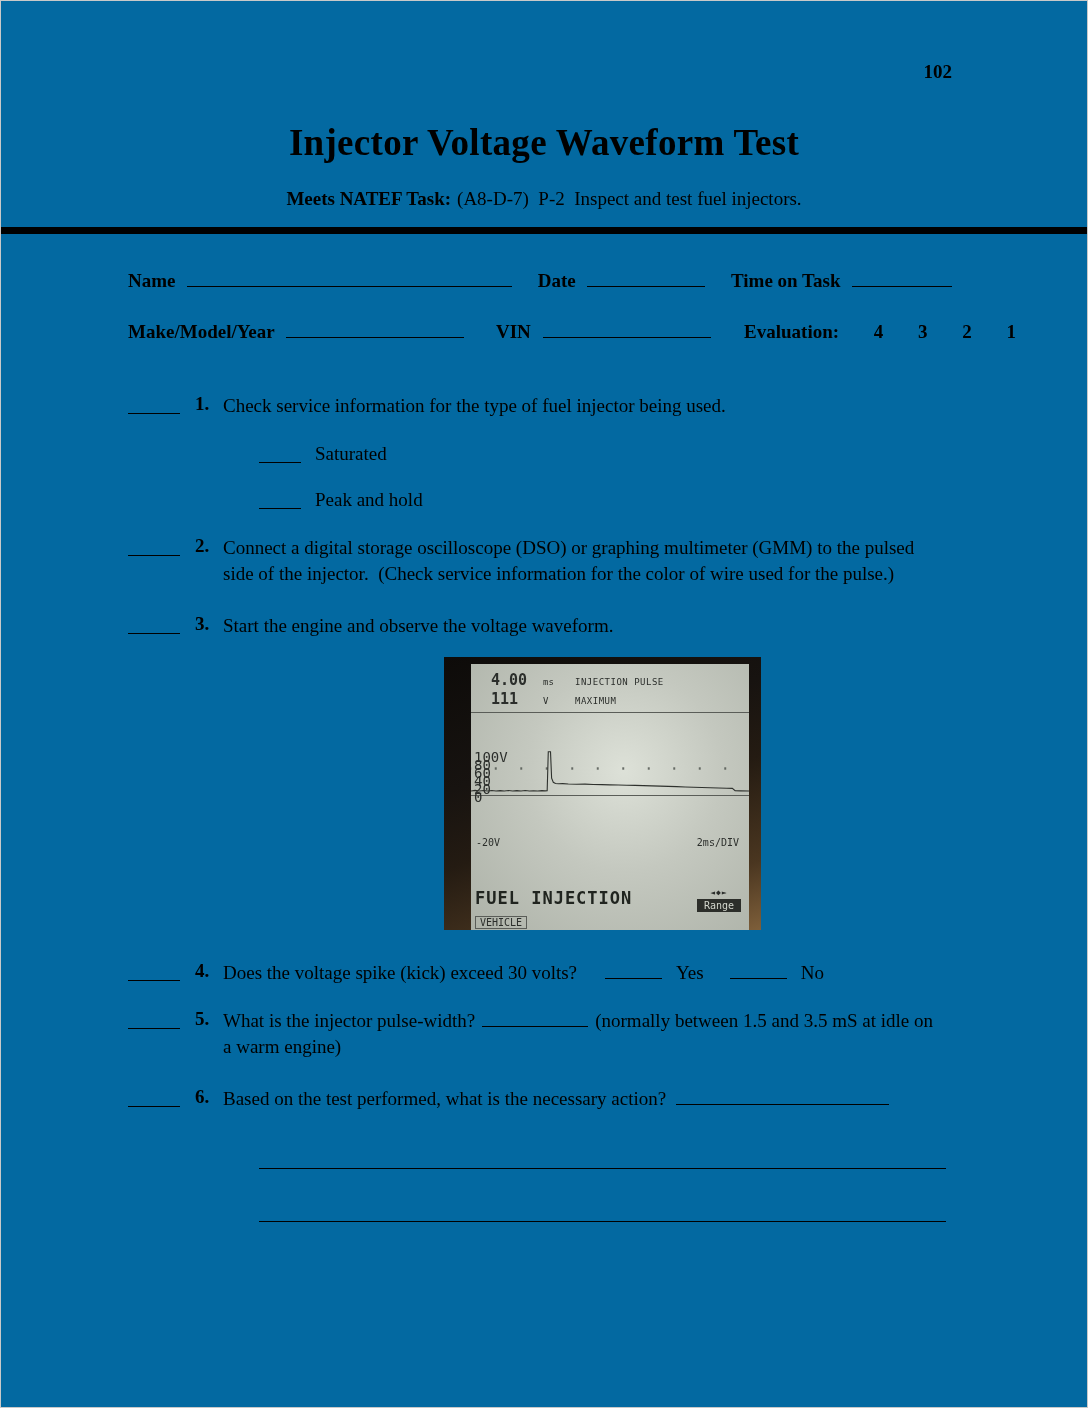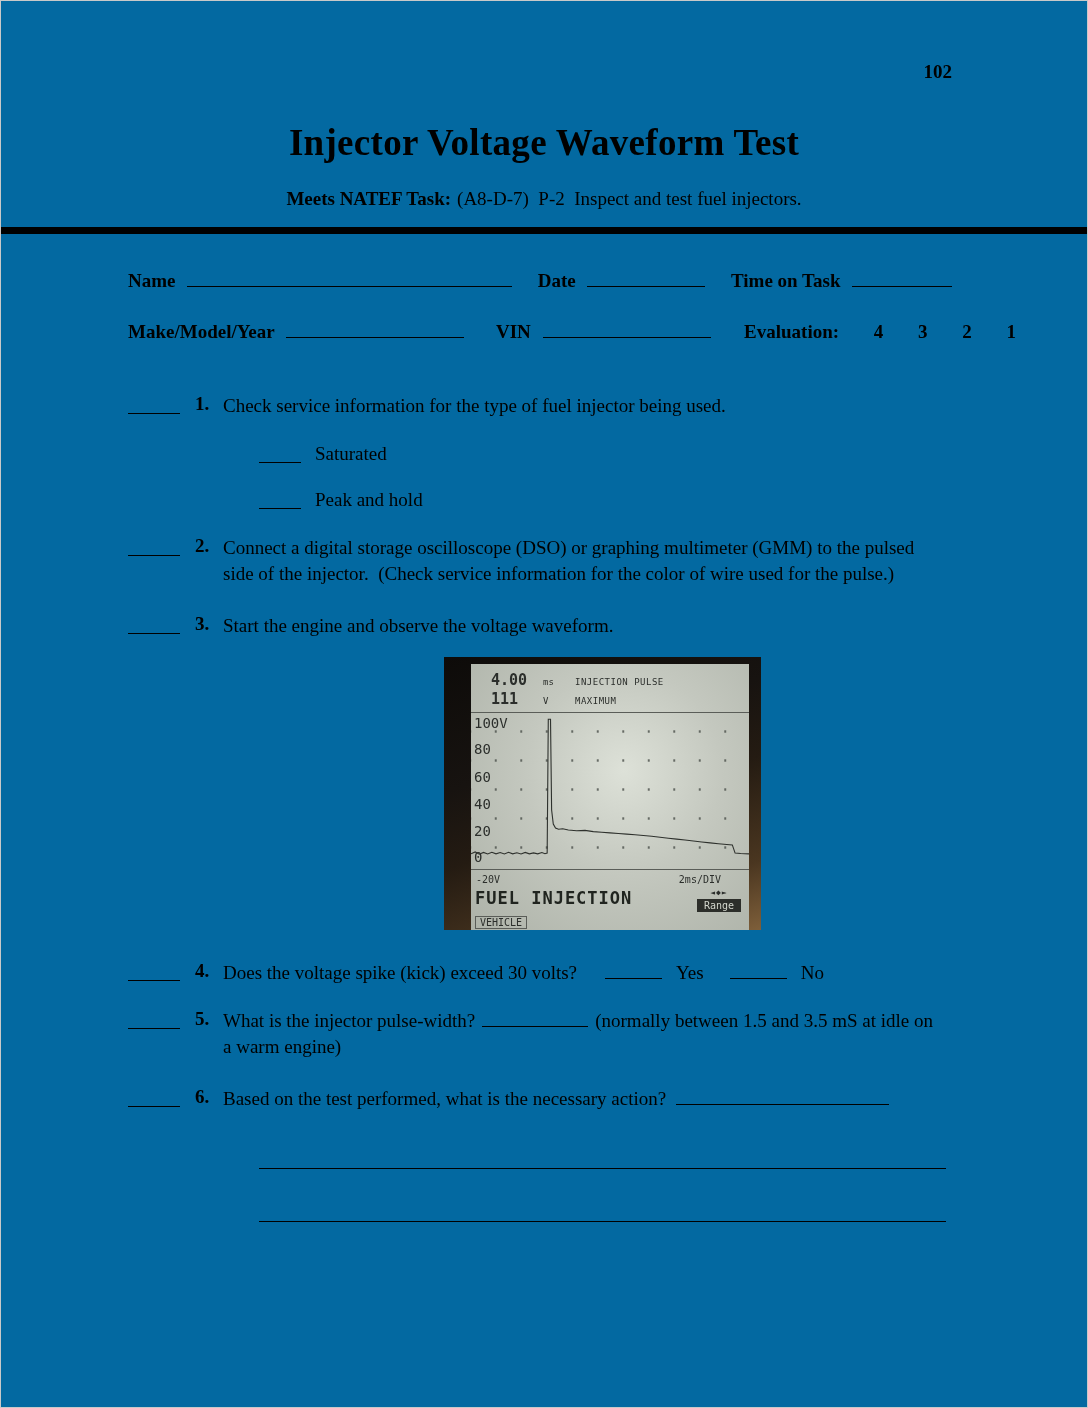--- a/index.html
+++ b/index.html
@@ -49,36 +49,36 @@
   
   .photo {
     width:317px; height:273px; margin:18px 0 0 316px;
     background:linear-gradient(160deg,#0d0b09 0%,#171310 35%,#241b12 55%,#4a3620 82%,#7e5f3a 100%);
     padding:7px 12px 0 27px;
   }
   .screen {
     width:278px; height:266px;
     background:radial-gradient(ellipse at 55% 40%, #dde1d8 0%, #c4c8bf 45%, #adb2a8 100%);
     font-family:"DejaVu Sans Mono", monospace; color:#2b2e2b;
-    display:flex; flex-direction:column; overflow:hidden;
+    display:flex; flex-direction:column; overflow:hidden;gap:37px;
   }
   .readouts { padding:7px 4px 3px 20px; border-bottom:1px solid #5a5d58; }
   .ro-row { display:grid; grid-template-columns:52px 32px 1fr; align-items:baseline; line-height:1.25; }
   .ro-val { font-size:15px; font-weight:bold; }
   .ro-unit { font-size:9px; }
   .ro-label { font-size:9px; letter-spacing:.5px; }
   .plot {
     position:relative; flex:1 1 auto; border-bottom:1px solid #5a5d58;
     background-image:radial-gradient(circle, rgba(75,80,75,.8) 1px, transparent 1.4px);
     background-size:25.5px 29px; background-position:12px 4px;
   }
   .yl { position:absolute; left:3px; font-size:14px; line-height:1; }
   .yl0{top:2%} .yl1{top:19%} .yl2{top:36.5%} .yl3{top:54%} .yl4{top:71.5%} .yl5{top:88%}
   svg.wave { position:absolute; inset:0; width:100%; height:100%; }
-  .axis-bottom { display:flex; justify-content:space-between; font-size:10px; padding:4px 28px 3px 5px; }
+  .axis-bottom { display:flex; justify-content:space-between; font-size:10px; padding:4px 10px 3px 5px; }
   .scope-footer { display:flex; justify-content:space-between; align-items:flex-start; padding:0 8px 0 4px; }
   .sf-title { font-size:17px; font-weight:bold; letter-spacing:1px; color:#20241f; }
   .sf-sub { font-size:10px; border:1px solid #5a5d58; display:inline-block; padding:0 4px; margin-top:2px; }
   .sf-right { text-align:center; padding-top:1px; }
   .arrows { font-size:8px; line-height:1.1; letter-spacing:1px; }
   .range { background:#2c2e2a; color:#d3d6cc; font-size:10px; padding:1px 7px; margin-top:1px; }
 </style>
 </head>
 <body>
 

